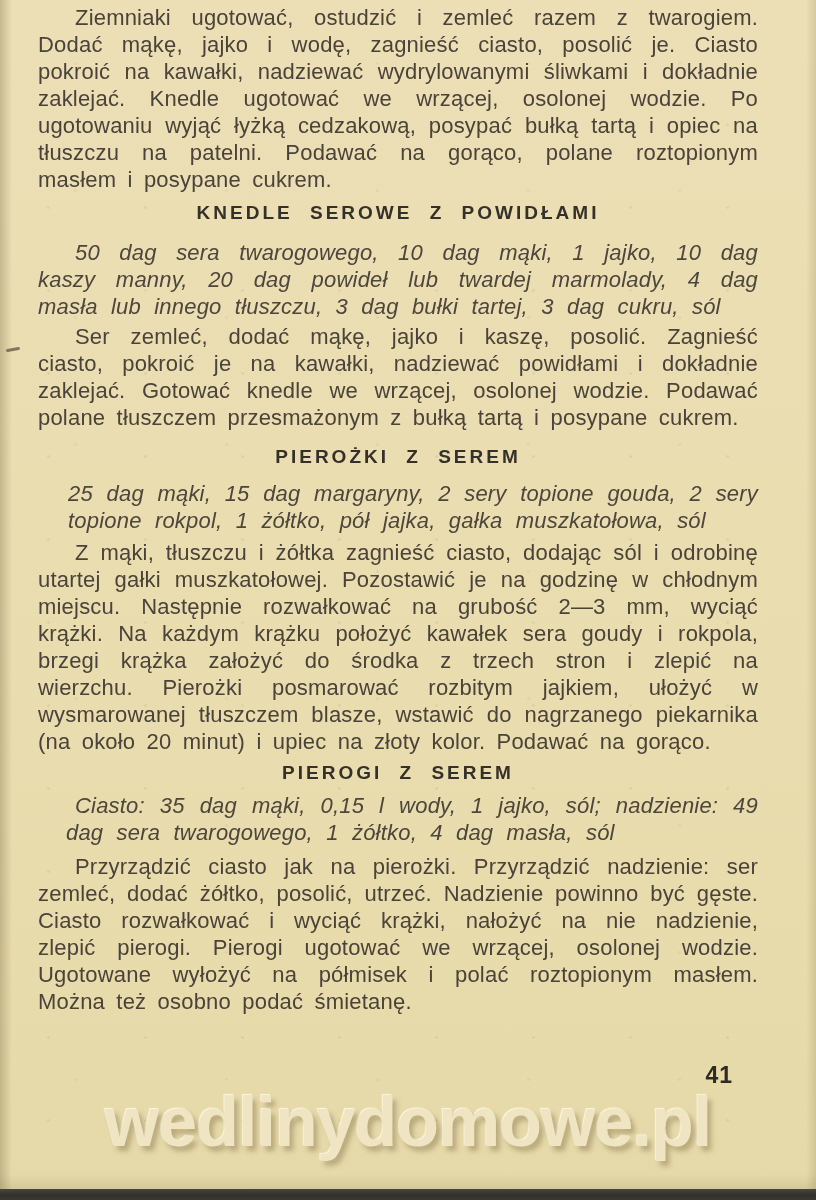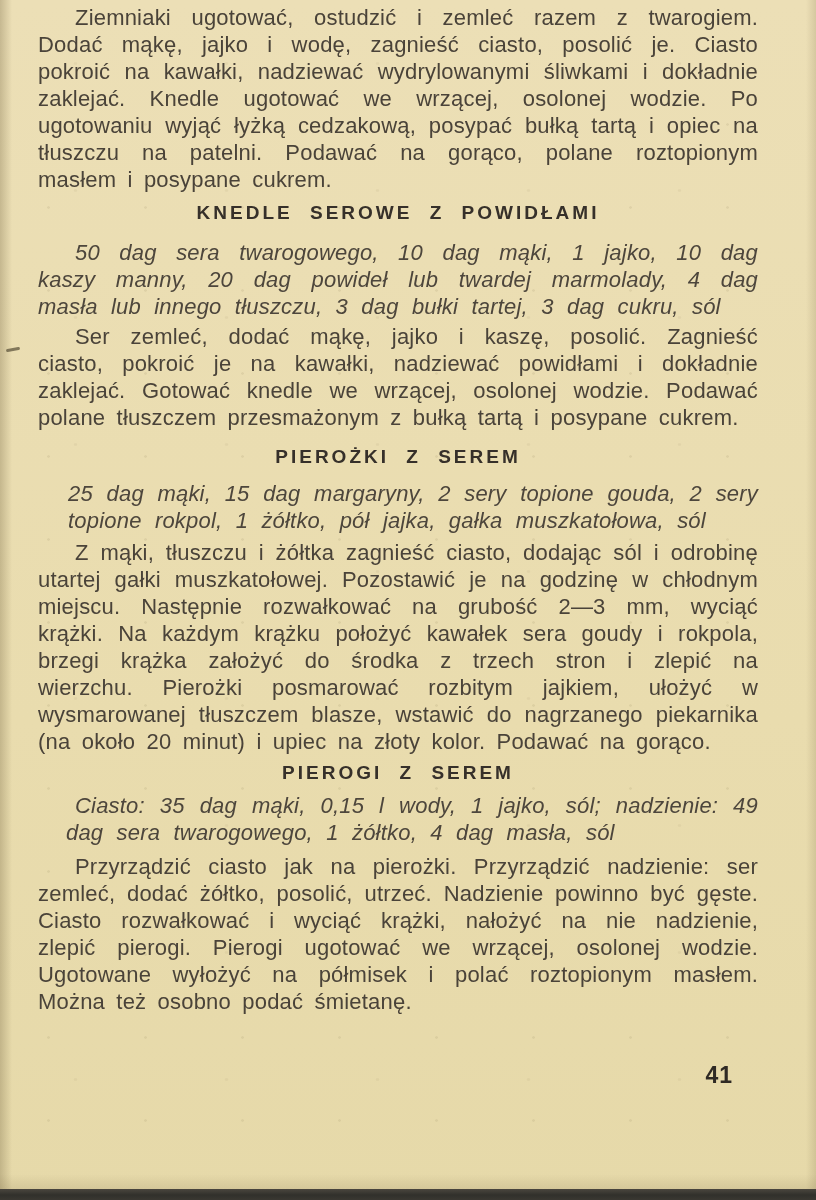--- a/index.html
+++ b/index.html
@@ -144,16 +144,17 @@
   <section>
     <h2 class="recipe-title title-pierogi">PIEROGI Z SEREM</h2>
     <p class="ingredients ing-pierogi">Ciasto: 35 dag mąki, 0,15 l wody, 1 jajko, sól; nadzienie: 49 dag sera twarogowego, 1 żółtko, 4 dag masła, sól</p>
     <p class="body-par instr-pierogi">Przyrządzić ciasto jak na pierożki. Przyrządzić nadzienie: ser zemleć, dodać żółtko, posolić, utrzeć. Nadzienie powinno być gęste. Ciasto rozwałkować i wyciąć krążki, nałożyć na nie nadzienie, zlepić pierogi. Pierogi ugotować we wrzącej, osolonej wodzie. Ugotowane wyłożyć na półmisek i polać roztopionym masłem. Można też osobno podać śmietanę.</p>
   </section>
 
   <div class="margin-dash"></div>
 
   <div class="page-number">41</div>
 
+  <div class="watermark">wedlinydomowe.pl</div>
 
   <div class="bottom-strip"></div>
 
 </div>
 
 </body></html>

